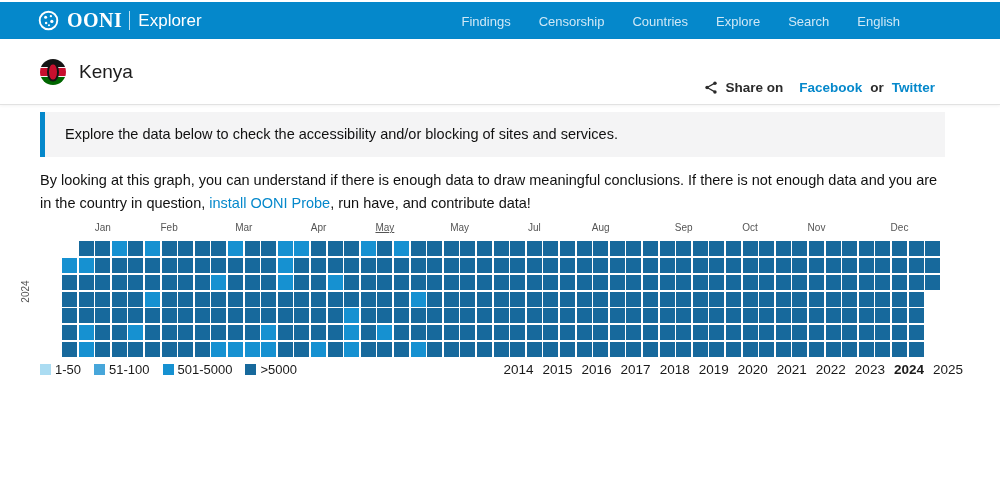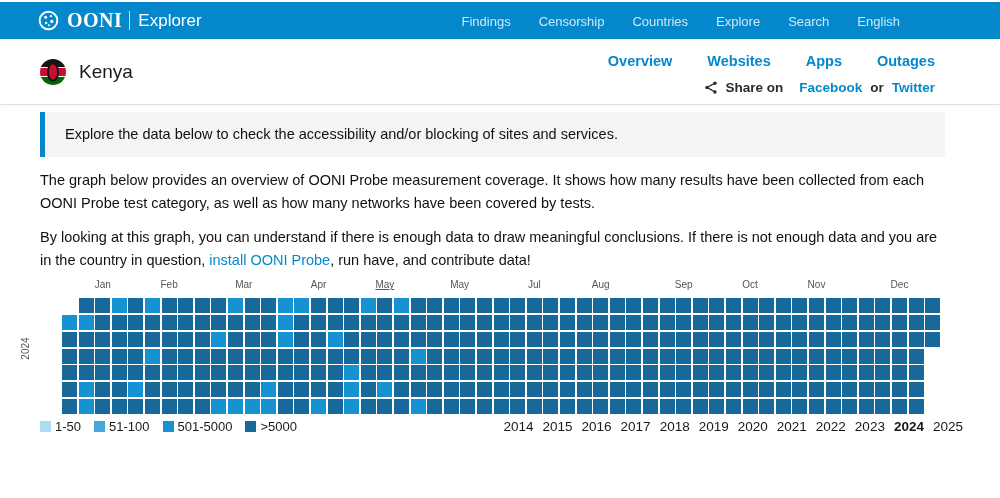--- a/index.html
+++ b/index.html
@@ -86,26 +86,20 @@
       <li><a href="#">Search</a></li>
       <li><a href="#">English</a></li>
     </ul>
 </div>
 
 <div class="country-header">
   <div class="country-left">
     <span class="flag"></span>
     <span class="country-name">Kenya</span>
   </div>
-  <div class="tabs">
-      <a href="#">Overview</a>
-      <a href="#">Websites</a>
-      <a href="#">Apps</a>
-      <a href="#">Outages</a>
-    </div>
   <div class="share-row">
     <svg class="share-icon" viewBox="0 0 16 16">
       <circle cx="12.5" cy="3" r="2" fill="#2b2b2b"></circle>
       <circle cx="3.5" cy="8" r="2" fill="#2b2b2b"></circle>
       <circle cx="12.5" cy="13" r="2" fill="#2b2b2b"></circle>
       <path d="M12.5 3 3.5 8l9 5" stroke="#2b2b2b" stroke-width="1.4" fill="none"></path>
     </svg>
     <span>Share on</span>
     <span class="sp"></span>
     <a href="#">Facebook</a>
@@ -113,21 +107,20 @@
     <a href="#">Twitter</a>
   </div>
 </div>
 
 <div class="content">
 
   <div class="infobox">
     <p>Explore the data below to check the accessibility and/or blocking of sites and services.</p>
   </div>
 
-  <p class="section-p">The graph below provides an overview of OONI Probe measurement coverage. It shows how many results have been collected from each OONI Probe test category, as well as how many networks have been covered by tests.</p>
   <p class="section-p">
     <span>By looking at this graph, you can understand if there is enough data to draw meaningful conclusions. If there is not enough data and you are in the country in question, </span><a class="inline-link" href="#">install OONI Probe</a><span>, run have, and contribute data!</span>
   </p>
 
   <div class="chart">
     <span class="year-axis-label">2024</span>
   <div class="month-label" style="left: 62.7px;">Jan</div>
       <div class="month-label" style="left: 129.1px;">Feb</div>
       <div class="month-label" style="left: 203.8px;">Mar</div>
       <div class="month-label" style="left: 278.5px;">Apr</div>

